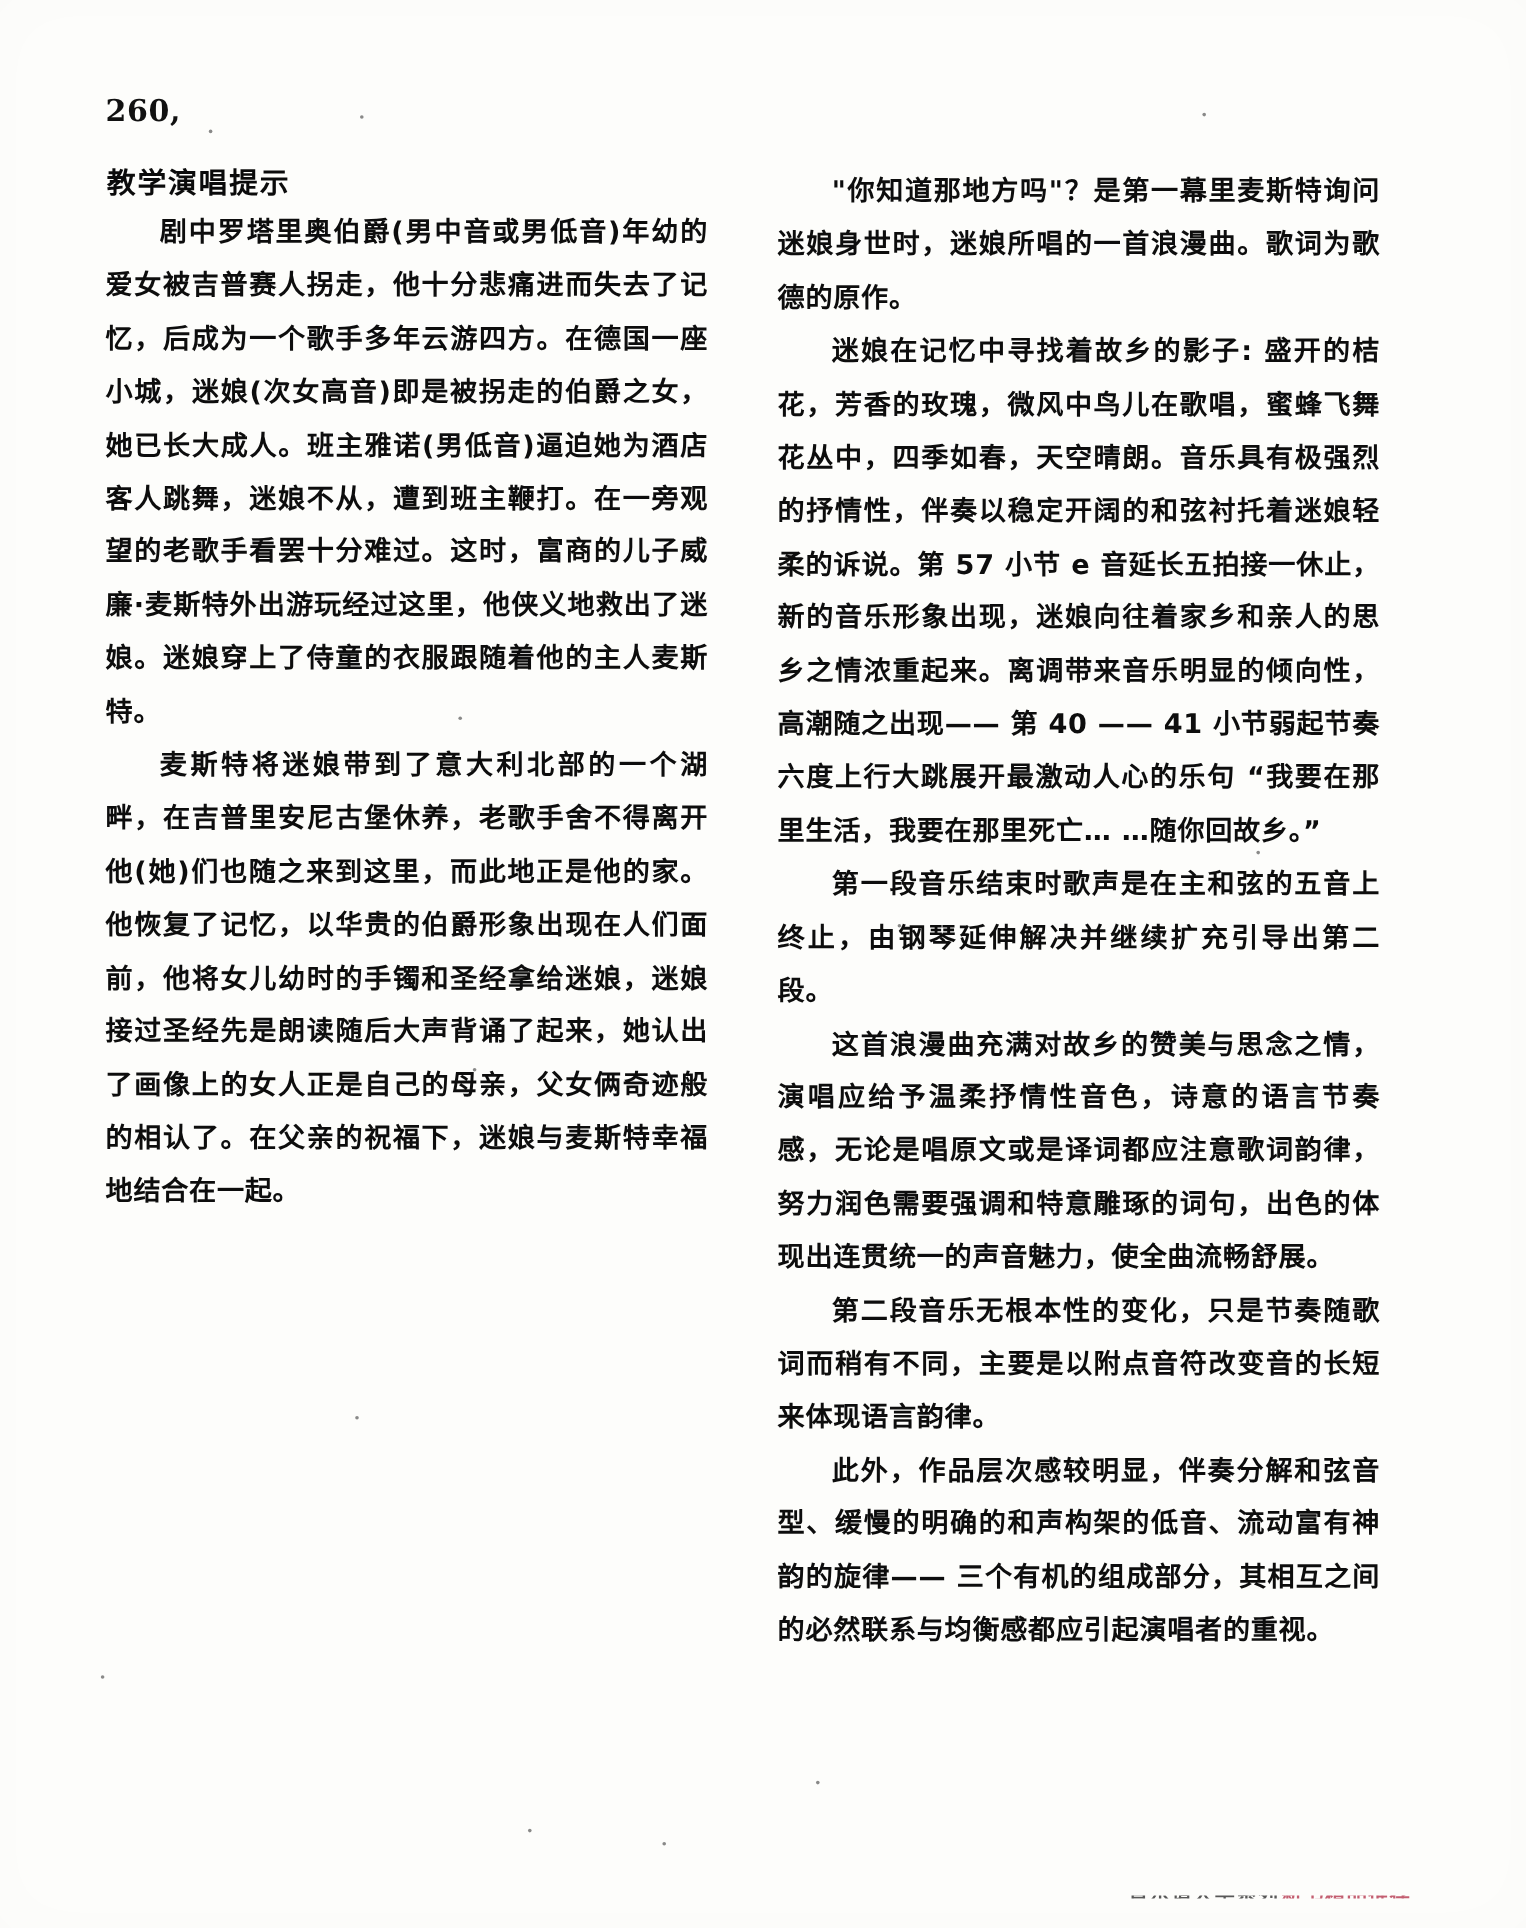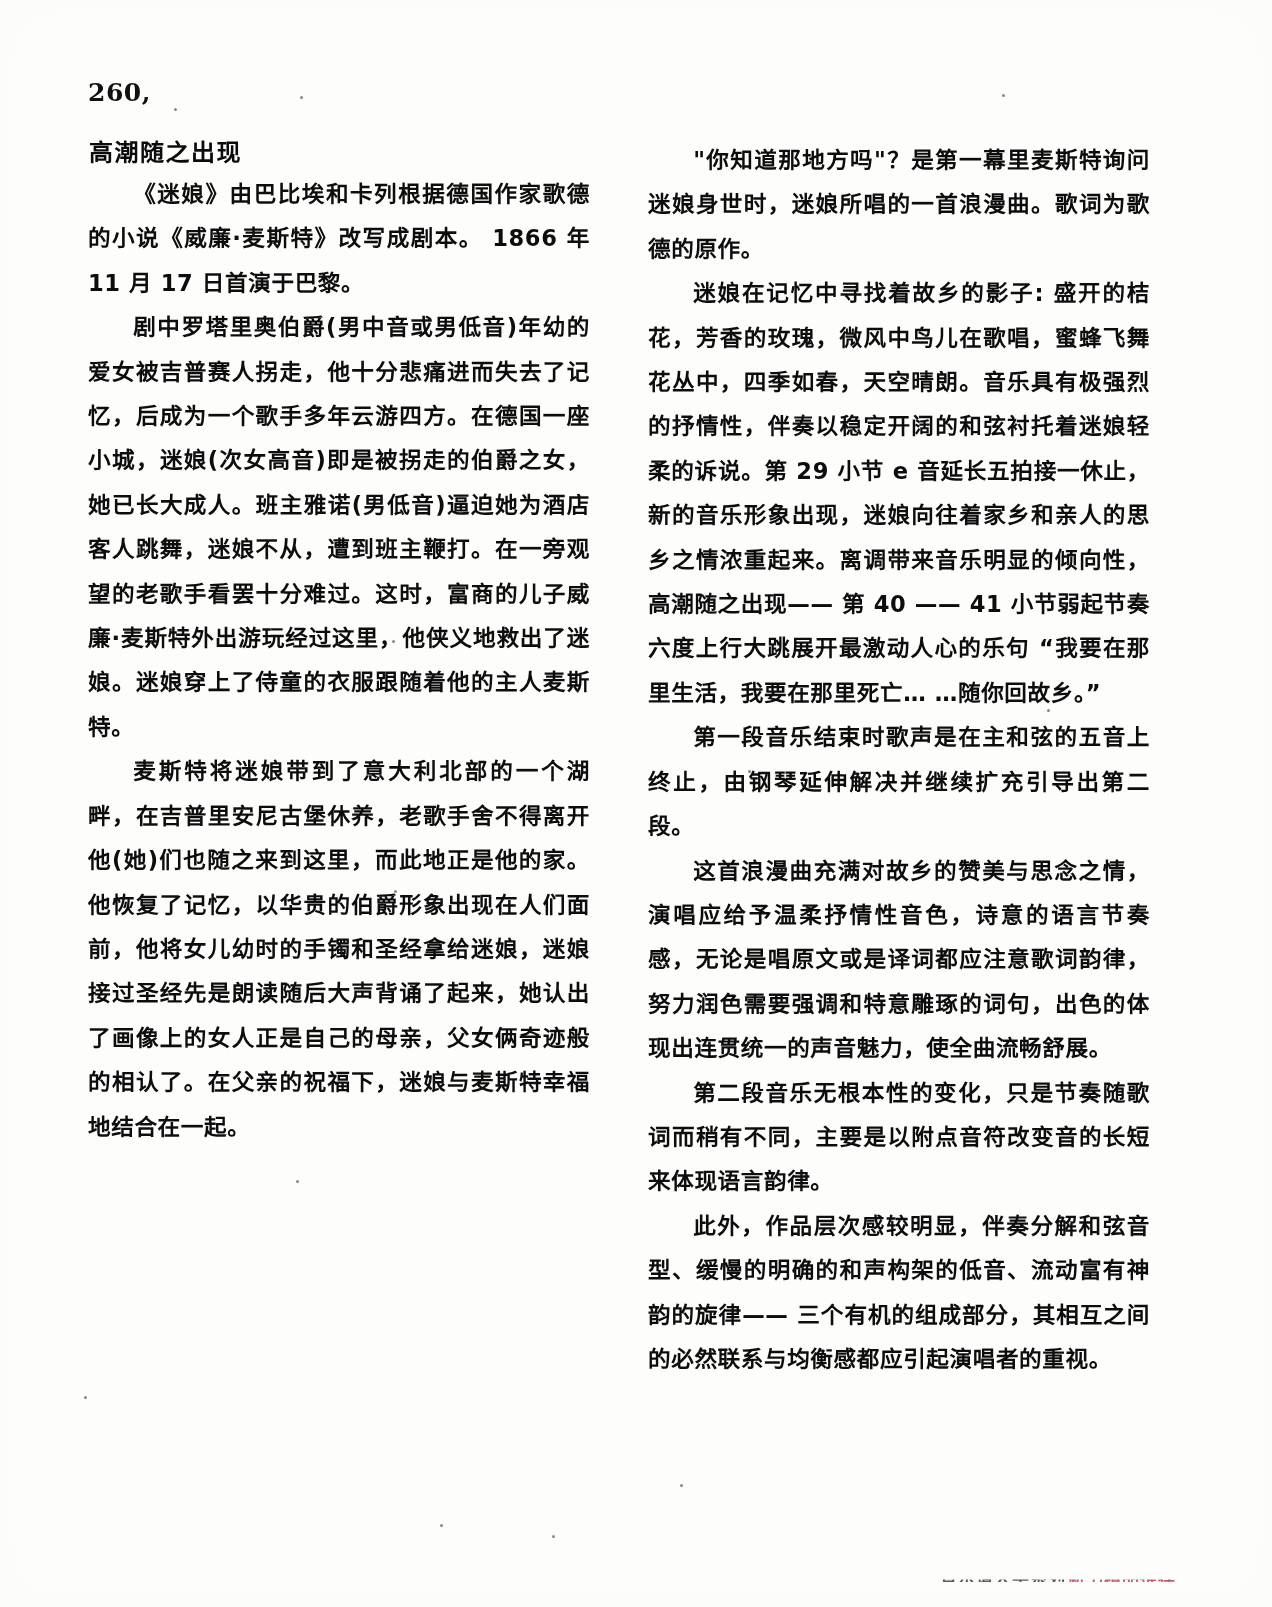--- a/index.html
+++ b/index.html
@@ -138,33 +138,32 @@
     clip-path: inset(62% 0 0 0);
   }
 </style>
 </head>
 <body>
 
 <div class="page">
 
   <div class="folio">260,</div>
 
-  <div class="section-heading">高潮随之出现</div>
+  <div class="section-heading">教学演唱提示</div>
 
   <div class="col col-left">
-    <p>《迷娘》由巴比埃和卡列根据德国作家歌德的小说《威廉·麦斯特》改写成剧本。 1866 年 11 月 17 日首演于巴黎。</p>
     <p>剧中罗塔里奥伯爵(男中音或男低音)年幼的爱女被吉普赛人拐走，他十分悲痛进而失去了记忆，后成为一个歌手多年云游四方。在德国一座小城，迷娘(次女高音)即是被拐走的伯爵之女，她已长大成人。班主雅诺(男低音)逼迫她为酒店客人跳舞，迷娘不从，遭到班主鞭打。在一旁观望的老歌手看罢十分难过。这时，富商的儿子威廉·麦斯特外出游玩经过这里，他侠义地救出了迷娘。迷娘穿上了侍童的衣服跟随着他的主人麦斯特。</p>
     <p>麦斯特将迷娘带到了意大利北部的一个湖畔，在吉普里安尼古堡休养，老歌手舍不得离开他(她)们也随之来到这里，而此地正是他的家。他恢复了记忆，以华贵的伯爵形象出现在人们面前，他将女儿幼时的手镯和圣经拿给迷娘，迷娘接过圣经先是朗读随后大声背诵了起来，她认出了画像上的女人正是自己的母亲，父女俩奇迹般的相认了。在父亲的祝福下，迷娘与麦斯特幸福地结合在一起。</p>
   </div>
 
   <div class="col col-right">
     <p>"你知道那地方吗"？是第一幕里麦斯特询问迷娘身世时，迷娘所唱的一首浪漫曲。歌词为歌德的原作。</p>
 
 
-    <p>迷娘在记忆中寻找着故乡的影子: 盛开的桔花，芳香的玫瑰，微风中鸟儿在歌唱，蜜蜂飞舞花丛中，四季如春，天空晴朗。音乐具有极强烈的抒情性，伴奏以稳定开阔的和弦衬托着迷娘轻柔的诉说。第 29 小节 e 音延长五拍接一休止，新的音乐形象出现，迷娘向往着家乡和亲人的思乡之情浓重起来。离调带来音乐明显的倾向性，高潮随之出现—— 第 40 —— 41 小节弱起节奏六度上行大跳展开最激动人心的乐句 “我要在那里生活，我要在那里死亡… …随你回故乡。”</p>
+    <p>迷娘在记忆中寻找着故乡的影子: 盛开的桔花，芳香的玫瑰，微风中鸟儿在歌唱，蜜蜂飞舞花丛中，四季如春，天空晴朗。音乐具有极强烈的抒情性，伴奏以稳定开阔的和弦衬托着迷娘轻柔的诉说。第 57 小节 e 音延长五拍接一休止，新的音乐形象出现，迷娘向往着家乡和亲人的思乡之情浓重起来。离调带来音乐明显的倾向性，高潮随之出现—— 第 40 —— 41 小节弱起节奏六度上行大跳展开最激动人心的乐句 “我要在那里生活，我要在那里死亡… …随你回故乡。”</p>
     <p>第一段音乐结束时歌声是在主和弦的五音上终止，由钢琴延伸解决并继续扩充引导出第二段。</p>
     <p>这首浪漫曲充满对故乡的赞美与思念之情，演唱应给予温柔抒情性音色，诗意的语言节奏感，无论是唱原文或是译词都应注意歌词韵律，努力润色需要强调和特意雕琢的词句，出色的体现出连贯统一的声音魅力，使全曲流畅舒展。</p>
     <p>第二段音乐无根本性的变化，只是节奏随歌词而稍有不同，主要是以附点音符改变音的长短来体现语言韵律。</p>
     <p>此外，作品层次感较明显，伴奏分解和弦音型、缓慢的明确的和声构架的低音、流动富有神韵的旋律—— 三个有机的组成部分，其相互之间的必然联系与均衡感都应引起演唱者的重视。</p>
   </div>
 
 
   <div class="footer-mark">
     <span class="fm-dark">音乐谱大学系列</span>
     <span class="fm-red">新书精品推荐</span>

